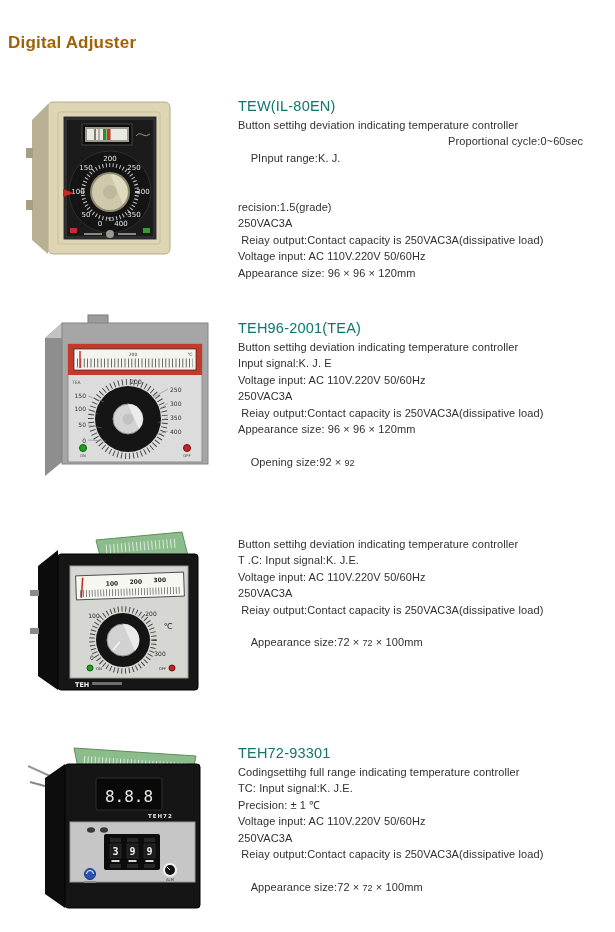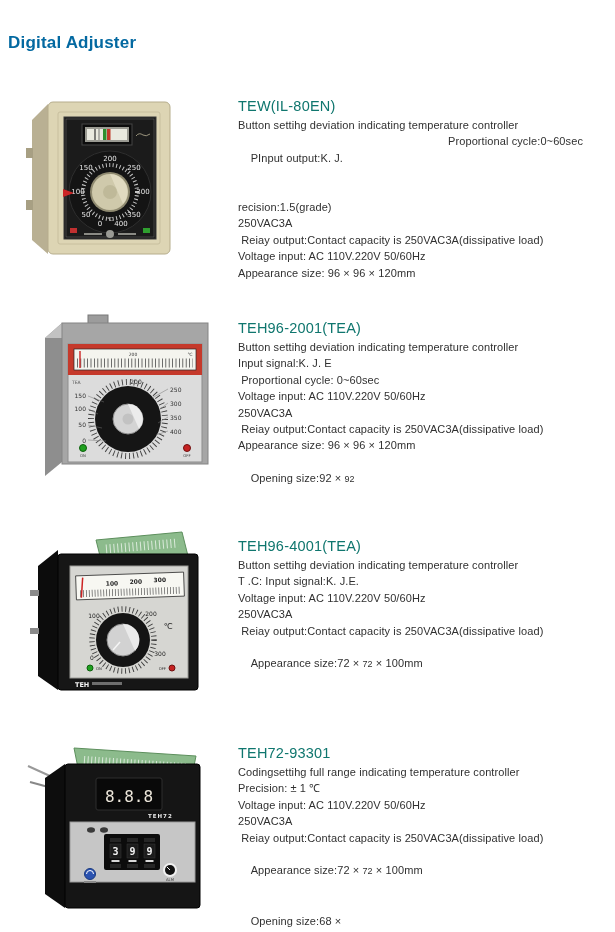--- a/index.html
+++ b/index.html
@@ -2,21 +2,21 @@
 <html><head>
 <meta charset="utf-8">
 <style>
   html,body{margin:0;padding:0}
   body{
     width:615px;height:932px;background:#ffffff;position:relative;
     font-family:"Liberation Sans",sans-serif;overflow:hidden;
   }
   .page-title{
     position:absolute;left:8px;top:33px;font-size:17px;font-weight:bold;
-    color:#0369a1;letter-spacing:.2px;
+    color:#a16207;letter-spacing:.2px;
   }
   .pimg{position:absolute;left:20px;width:200px;height:175px}
   .pimg svg{display:block}
   .pinfo{position:absolute;left:238px;width:372px}
   .model{
     font-size:14.5px;line-height:20px;color:#0f766e;margin-bottom:1px;
     letter-spacing:.2px;font-weight:400;
   }
   .spec-line{
     font-size:11px;line-height:16.4px;color:#303030;white-space:pre-wrap;
@@ -75,21 +75,21 @@
     <rect x="123" y="138" width="7" height="5" fill="#2f9f2f"></rect>
     <rect x="64" y="143" width="18" height="2" fill="#8a8a84"></rect>
     <rect x="98" y="143" width="18" height="2" fill="#8a8a84"></rect>
     <circle cx="90" cy="144" r="4" fill="#9a9a94"></circle>
   </svg>
 </div>
 <div class="pinfo" style="top:96px">
   <div class="model">TEW(IL-80EN)</div>
   <div class="spec-line">Button settihg deviation indicating temperature controller</div>
   <div class="spec-line row-dual">
-    <span>PInput output:K. J.</span>
+    <span>PInput range:K. J.</span>
     <span class="right">Proportional cycle:0~60sec</span>
   </div>
   <div class="spec-line">recision:1.5(grade)</div>
   <div class="spec-line">250VAC3A</div>
   <div class="spec-line"> Reiay output:Contact capacity is 250VAC3A(dissipative load)</div>
   <div class="spec-line">Voltage input: AC 110V.220V 50/60Hz</div>
   <div class="spec-line">Appearance size: 96 × 96 × 120mm</div>
 </div>
 
 <div class="pimg" style="top:312px">
@@ -135,21 +135,20 @@
     <circle cx="63" cy="136" r="3.5" fill="#1fa01f" stroke="#0c600c"></circle>
     <text x="63" y="145" font-size="3.8" fill="#444" text-anchor="middle">ON</text>
     <circle cx="167" cy="136" r="3.5" fill="#c52222" stroke="#701010"></circle>
     <text x="167" y="145" font-size="3.8" fill="#444" text-anchor="middle">OFF</text>
   </svg>
 </div>
 <div class="pinfo" style="top:318px">
   <div class="model">TEH96-2001(TEA)</div>
   <div class="spec-line">Button settihg deviation indicating temperature controller</div>
   <div class="spec-line">Input signal:K. J. E</div>
-  <div class="spec-line"> Proportional cycle: 0~60sec</div>
   <div class="spec-line">Voltage input: AC 110V.220V 50/60Hz</div>
   <div class="spec-line">250VAC3A</div>
   <div class="spec-line"> Reiay output:Contact capacity is 250VAC3A(dissipative load)</div>
   <div class="spec-line">Appearance size: 96 × 96 × 120mm</div>
   <div class="spec-line">
     <span>Opening size:92 × </span><span class="sm">92</span><span></span>
   </div>
 </div>
 
 <div class="pimg" style="top:528px">
@@ -183,21 +182,20 @@
     <text x="148" y="101" font-size="8" fill="#222" text-anchor="middle">℃</text>
     <circle cx="70" cy="140" r="3" fill="#1fa01f" stroke="#0c600c"></circle>
     <text x="76" y="142" font-size="3.8" fill="#333">ON</text>
     <text x="146" y="142" font-size="3.8" fill="#333" text-anchor="end">OFF</text>
     <circle cx="152" cy="140" r="3" fill="#c52222" stroke="#701010"></circle>
     <text x="55" y="159" font-size="6.5" font-weight="bold" fill="#f2f2f2">TEH</text>
     <rect x="72" y="154" width="30" height="3" fill="#6e6e6e"></rect>
   </svg>
 </div>
 <div class="pinfo" style="top:536px">
-  <div class="model">TEH96-4001(TEA)</div>
   <div class="spec-line">Button settihg deviation indicating temperature controller</div>
   <div class="spec-line">T .C: Input signal:K. J.E.</div>
   <div class="spec-line">Voltage input: AC 110V.220V 50/60Hz</div>
   <div class="spec-line">250VAC3A</div>
   <div class="spec-line"> Reiay output:Contact capacity is 250VAC3A(dissipative load)</div>
   <div class="spec-line">
     <span>Appearance size:72 × </span><span class="sm">72</span><span> × 100mm</span>
   </div>
 </div>
 
@@ -244,20 +242,21 @@
       <circle cx="150" cy="128" r="7" fill="#f0f0f0"></circle>
       <circle cx="150" cy="128" r="5" fill="#111"></circle>
       <line x1="147" y1="125" x2="150" y2="128" stroke="#eee" stroke-width="1"></line>
       <text x="150" y="139" font-size="3.8" fill="#333" text-anchor="middle">ALM</text>
     </g>
   </svg>
 </div>
 <div class="pinfo" style="top:743px">
   <div class="model">TEH72-93301</div>
   <div class="spec-line">Codingsettihg full range indicating temperature controller</div>
+  <div class="spec-line">TC: Input signal:K. J.E.</div>
   <div class="spec-line">Precision: ± 1 ℃</div>
   <div class="spec-line">Voltage input: AC 110V.220V 50/60Hz</div>
   <div class="spec-line">250VAC3A</div>
   <div class="spec-line"> Reiay output:Contact capacity is 250VAC3A(dissipative load)</div>
   <div class="spec-line">
     <span>Appearance size:72 × </span><span class="sm">72</span><span> × 100mm</span>
   </div>
   <div class="spec-line">
     <span>Opening size:68 × </span><span></span>
   </div>

